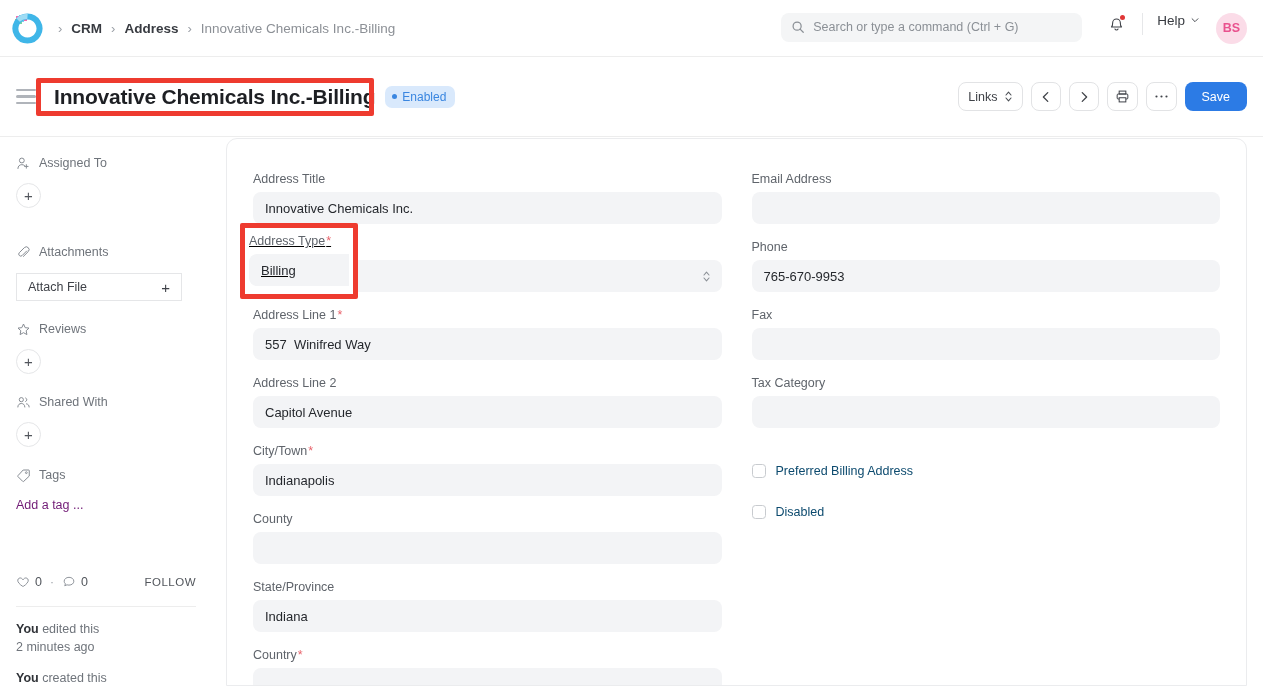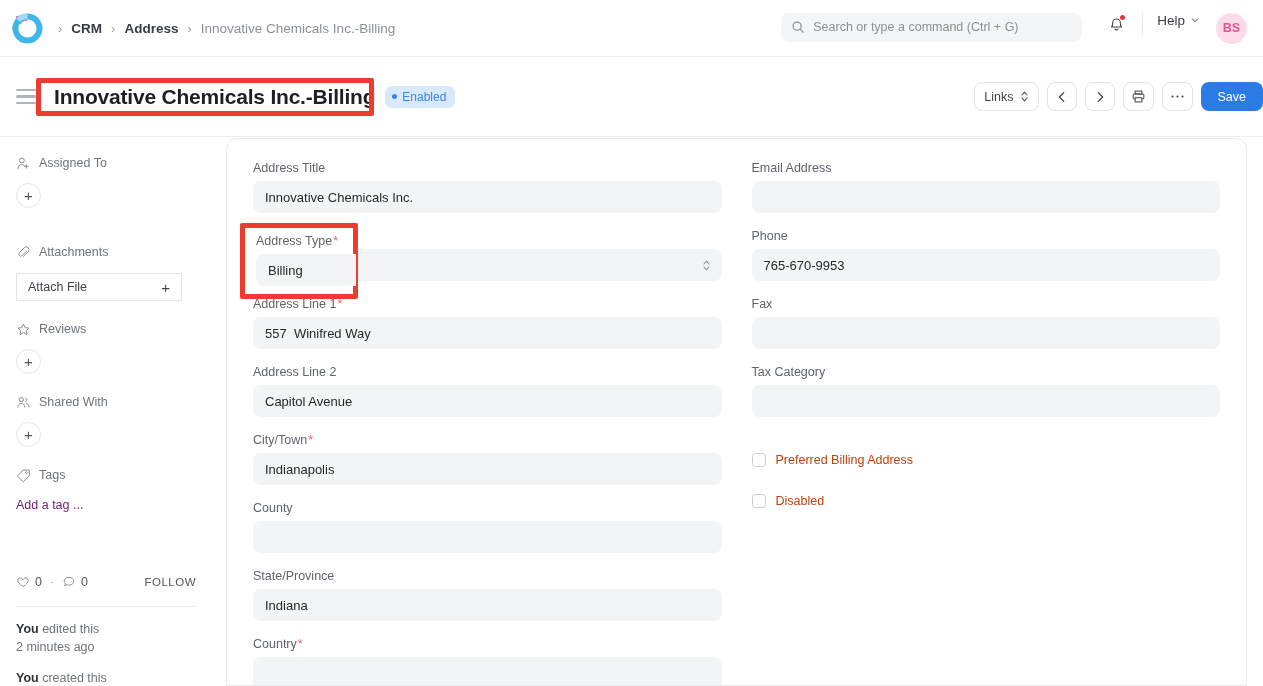--- a/index.html
+++ b/index.html
@@ -49,21 +49,21 @@
   .hamburger { margin-left:16px; width:20px; display:flex; flex-direction:column; gap:4px; cursor:pointer; }
   .hamburger i { display:block; height:2.5px; background:#b0b4ba; border-radius:2px; }
   .title-wrap { margin-left:18px; display:flex; align-items:center; gap:10px; }
   .page-title { font-size:21px; font-weight:700; color:#1d1f23; letter-spacing:-0.2px; white-space:nowrap; }
   .badge {
     background:#d9e9fc; color:#3a86e0; font-size:12px; font-weight:500;
     border-radius:7px; padding:4px 9px 4px 7px; display:flex; align-items:center; gap:5px;
   }
   .badge .bdot { width:5px; height:5px; border-radius:50%; background:#3a86e0; display:block; }
 
-  .toolbar { margin-left:auto; display:flex; align-items:center; gap:8px; }
+  .toolbar { margin-left:auto; display:flex; align-items:center; gap:8px; padding-right:16px; }
   .tbtn {
     height:29px; min-width:29px; background:#ffffff; border:1px solid #e2e3e5;
     border-radius:8px; display:flex; align-items:center; justify-content:center;
     font-size:12.5px; color:#3f4248; padding:0 7px; gap:4px; cursor:pointer;
   }
   .tbtn.links { padding:0 9px; gap:6px; }
   .save-btn {
     height:29px; background:#2c7be5; color:#ffffff; border-radius:8px;
     font-size:12.5px; font-weight:500; display:flex; align-items:center;
     justify-content:center; padding:0 17px; cursor:pointer;
@@ -100,32 +100,32 @@
 
   
   .card {
     position:absolute; top:138px; left:226px; width:1021px; height:548px;
     background:#ffffff; border:1px solid #ebecee; border-radius:11px 11px 0 0;
     padding:22px 26px 0 26px; overflow:hidden;
   }
   .grid { display:flex; gap:30px; }
   .col { width:470px; }
   .field { margin-bottom:16px; }
-  .flabel { font-size:12.5px; color:#5f646b; margin-bottom:6px; display:block; }
+  .flabel { font-size:12.5px; color:#5f646b; margin-bottom:6px; display:block;margin-top:11px; }
   .req { color:#e8636b; margin-left:1px; }
   .input {
     height:32px; background:#f3f4f6; border-radius:8px; display:flex;
     align-items:center; padding:0 12px; font-size:13px; color:#25282d;
     position:relative; cursor:text;
   }
   .input.select { cursor:pointer; }
   .chev-ud { position:absolute; right:11px; display:flex; flex-direction:column; gap:2px; align-items:center; }
   .checkrow { display:flex; align-items:center; gap:10px; margin-bottom:27px; cursor:pointer; }
   .cbox { width:14px; height:14px; border:1px solid #c8cbcf; border-radius:3.5px; background:#fff; }
-  .clabel { font-size:12.5px; color:#c2410c; }
+  .clabel { font-size:12.5px; color:#0c4a6e; }
   .spacer-checks { height:20px; }
 
   
   .annot {
     position:absolute; border:5px solid #ee3b2f; border-radius:2px;
     pointer-events:none; z-index:30;
   }
   .annot.title-annot { left:36px; top:78px; width:338px; height:38px; background:transparent; }
   .annot.type-annot {
     left:240px; top:223px; width:118px; height:76px;
@@ -432,21 +432,21 @@
         </div>
         <div class="checkrow">
           <span class="cbox"></span>
           <span class="clabel">Disabled</span>
         </div>
       </div>
     </div>
   </div>
 
   <div class="annot type-annot"></div>
-  <div class="annot-inner" style="left:256px; top:234px; width:100px;">
+  <div class="annot-inner" style="left:249px; top:234px; width:100px;text-decoration:underline;">
     <div style="font-size:12.5px;color:#5f646b;margin-bottom:6px;">
       <span>Address Type</span><span style="color:#e8636b;margin-left:1px;">*</span>
     </div>
     <div style="height:32px;background:#f3f4f6;border-radius:8px 0 0 8px;display:flex;align-items:center;padding:0 12px;font-size:13px;color:#25282d;">Billing</div>
   </div>
 
   <div class="annot title-annot"></div>
 
 </div>
 

